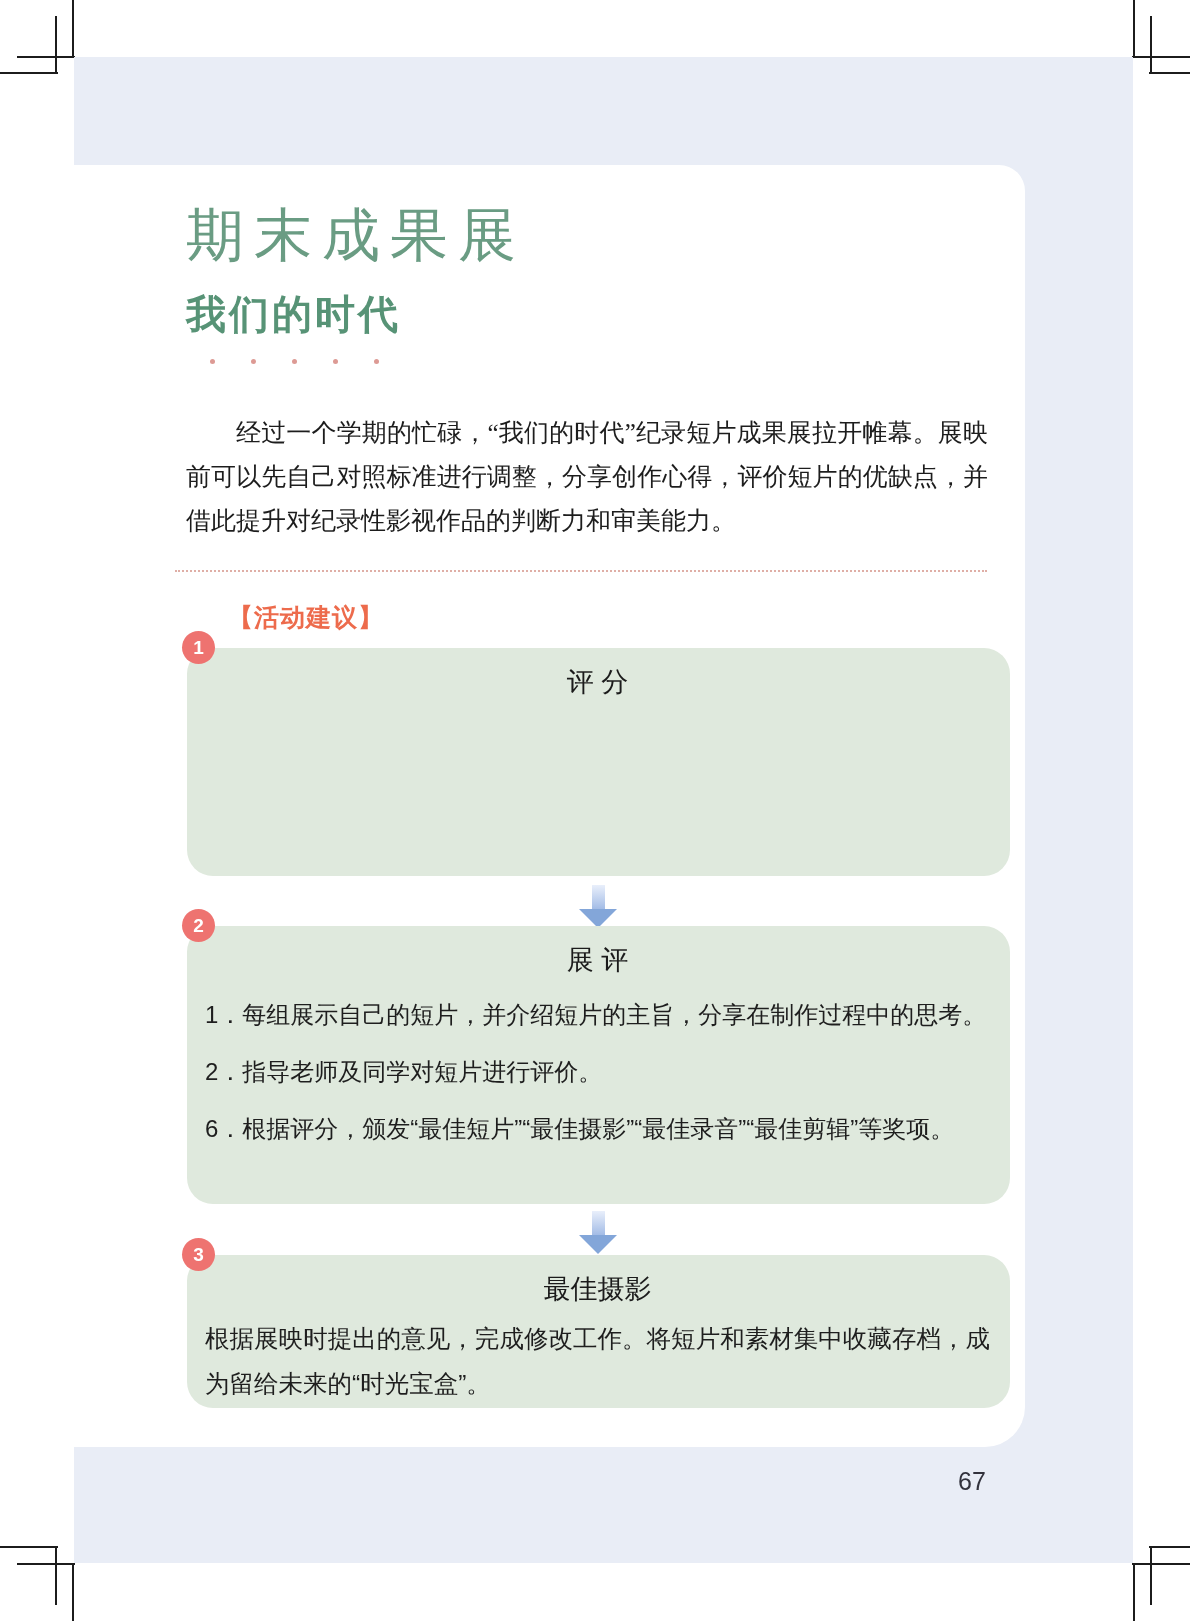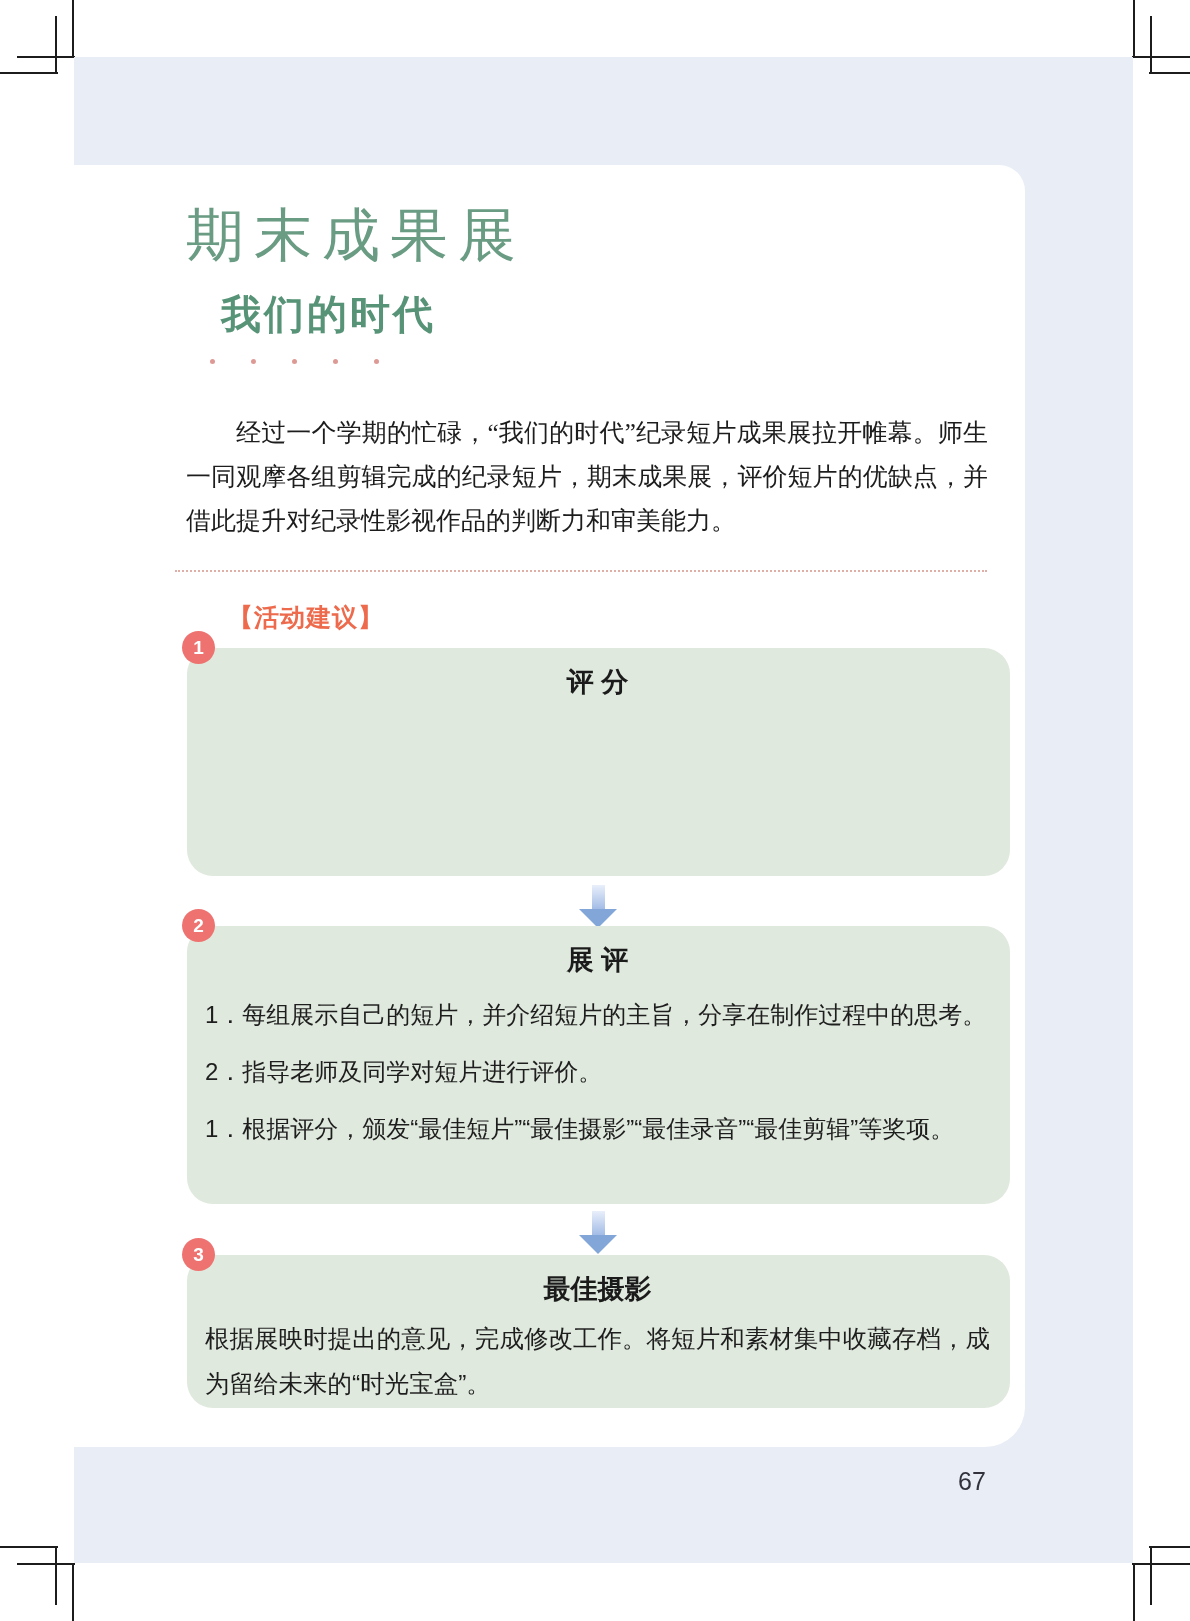--- a/index.html
+++ b/index.html
@@ -28,21 +28,21 @@
   }
 
   
   .main-title{
     position:absolute;left:112px;top:32px;
     font-family:"Liberation Serif","DejaVu Serif",serif;
     font-size:58px;color:#6a9c83;letter-spacing:10px;font-weight:500;
   }
   .sub-title{
     position:absolute;left:112px;top:122px;
-    font-size:40px;font-weight:bold;color:#579376;letter-spacing:3px;margin-left:35px;
+    font-size:40px;font-weight:bold;color:#579376;letter-spacing:3px;
   }
   .dot-row{position:absolute;left:136px;top:194px;width:250px;display:flex;gap:36px;}
   .dot-row .dot{width:5px;height:5px;border-radius:50%;background:#dd9a94;}
 
   
   .intro{
     position:absolute;left:112px;top:246px;width:802px;
     font-family:"Liberation Serif","DejaVu Serif",serif;
     font-size:25px;line-height:44px;color:#1d1d1d;
     text-indent:2em;text-align:justify;margin:0;
@@ -61,21 +61,21 @@
   
   .card{
     position:absolute;left:113px;width:823px;
     background:#dfe9dd;border-radius:26px;box-sizing:border-box;
     padding:12px 20px 0 18px;
   }
   .card-1{top:483px;height:228px;}
   .card-2{top:761px;height:278px;}
   .card-3{top:1090px;height:153px;}
   .card-title{
-    text-align:center;font-size:27px;font-weight:bold;color:#1b1b1b;
+    text-align:center;font-size:27px;font-weight:normal;color:#1b1b1b;
     line-height:40px;margin:2px 0 0 0;
   }
   .card-body{
     font-size:24.5px;line-height:45px;color:#1e1e1e;
     text-align:justify;margin:7px 0 0 0;
   }
   .card-item{
     font-size:24px;line-height:45px;color:#1e1e1e;
     text-align:justify;margin-top:12px;
   }
@@ -134,42 +134,42 @@
     <div class="sub-title">我们的时代</div>
 
     <div class="dot-row">
       <span class="dot"></span>
       <span class="dot"></span>
       <span class="dot"></span>
       <span class="dot"></span>
       <span class="dot"></span>
     </div>
 
-    <p class="intro">经过一个学期的忙碌，“我们的时代”纪录短片成果展拉开帷幕。师生一同观摩各组剪辑完成的纪录短片，期末成果展，评价短片的优缺点，并借此提升对纪录性影视作品的判断力和审美能力。</p>
+    <p class="intro">经过一个学期的忙碌，“我们的时代”纪录短片成果展拉开帷幕。展映前可以先自己对照标准进行调整，分享创作心得，评价短片的优缺点，并借此提升对纪录性影视作品的判断力和审美能力。</p>
 
     <div class="divider"></div>
 
     <div class="section-label">【活动建议】</div>
 
     <div class="card card-1">
       <div class="badge">1</div>
       <p class="card-title">评 分</p>
     </div>
 
     <div class="flow-arrow arrow-1">
       <div class="shaft"></div>
       <div class="head"></div>
     </div>
 
     <div class="card card-2">
       <div class="badge">2</div>
       <p class="card-title">展 评</p>
       <div class="card-item">1．每组展示自己的短片，并介绍短片的主旨，分享在制作过程中的思考。</div>
       <div class="card-item">2．指导老师及同学对短片进行评价。</div>
-      <div class="card-item">1．根据评分，颁发“最佳短片”“最佳摄影”“最佳录音”“最佳剪辑”等奖项。</div>
+      <div class="card-item">6．根据评分，颁发“最佳短片”“最佳摄影”“最佳录音”“最佳剪辑”等奖项。</div>
     </div>
 
     <div class="flow-arrow arrow-2">
       <div class="shaft"></div>
       <div class="head"></div>
     </div>
 
     <div class="card card-3">
       <div class="badge">3</div>
       <p class="card-title">最佳摄影</p>

